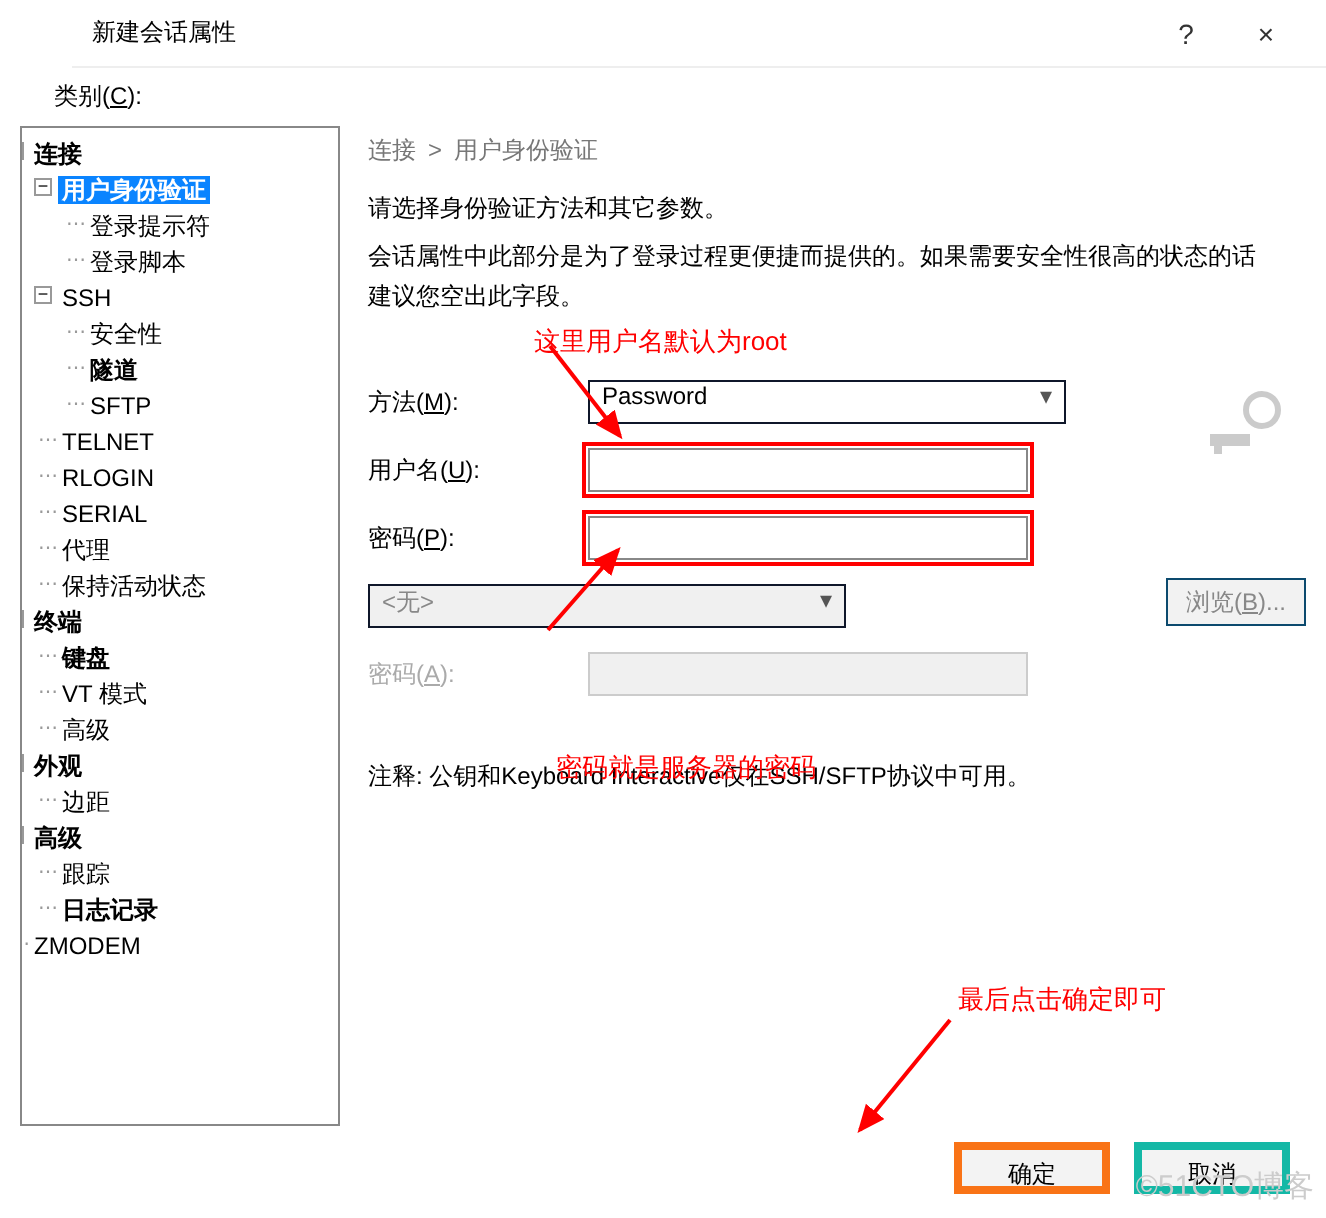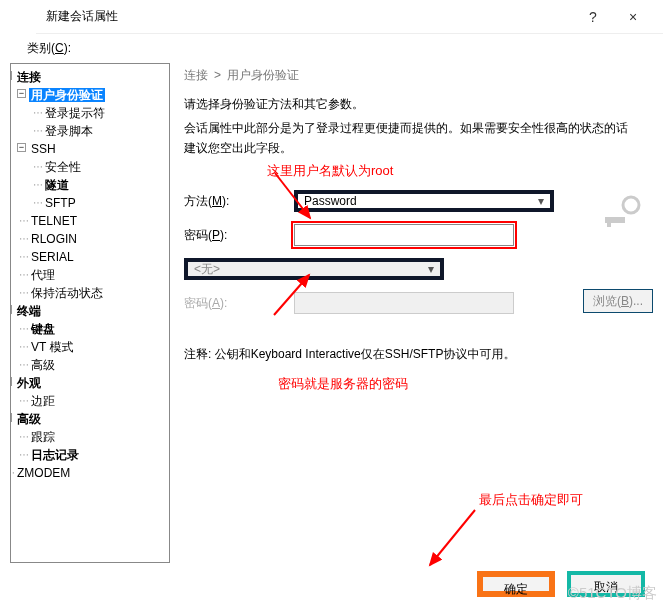--- a/index.html
+++ b/index.html
@@ -21,31 +21,31 @@
 .tree .selected { background: #0a84ff; color: #fff; }
 .content { flex: 1; padding: 0 14px; position: relative; }
 .breadcrumb { color: #777; padding: 4px 0 10px; }
 .bc-sep { margin: 0 6px; }
 .desc { color: #000; line-height: 20px; margin-bottom: 4px; }
 .ann-red { color: #f00; font-size: 13px; font-weight: 500; }
 .ann1 { margin-left: 83px; margin-bottom: 8px; }
 .form-row { display: flex; align-items: center; margin-bottom: 8px; height: 26px; }
 .form-label { width: 110px; color: #000; }
 .form-label.disabled { color: #aaa; }
-.combo { width: 260px; height: 22px; border: 4px solid #0f172a; background: #fff; padding: 0 20px 0 6px; position: relative; display: flex; align-items: center; }
+.combo { width: 239px; height: 22px; border: 1px solid #0f172a; background: #fff; padding: 0 20px 0 6px; position: relative; display: flex; align-items: flex-start; }
 .combo.disabled { background: #f0f0f0; color: #888; }
 .combo::after { content: "▾"; position: absolute; right: 6px; color: #555; }
 .text-input { width: 220px; height: 22px; border: 1px solid #888; background: #fff; padding: 0 4px; }
 .red-box { outline: 2px solid #f00; outline-offset: 1px; }
 .key-icon { position: absolute; right: 10px; top: 130px; width: 40px; height: 36px; opacity: 0.2; }
 .browse-btn { position: absolute; right: 0px; top: 226px; width: 70px; height: 24px; border: 1px solid #0c4a6e; background: #f2f2f2; color: #888; text-align: center; line-height: 22px; cursor: default; }
 .note { margin-top: 30px; color: #000; }
 .footer { position: absolute; right: 18px; bottom: 12px; display: flex; gap: 12px; }
 .btn { width: 78px; height: 26px; border: 4px solid #14b8a6; background: #f3f3f3; text-align: center; line-height: 24px; cursor: pointer; }
-.btn.primary { border: 6px solid #f97316; }
+.btn.primary { border: 4px solid #f97316; }
 .ann2 { position: absolute; left: 278px; top: 375px; }
 .ann3 { position: absolute; right: 80px; bottom: 100px; }
 .watermark { position: absolute; right: 6px; bottom: 6px; color: #ccc; font-size: 15px; }
 svg.arrow { position: absolute; pointer-events: none; }
 </style>
 </head>
 <body>
 
 <div class="titlebar">
   <div class="titlebar-title">新建会话属性</div>
@@ -112,20 +112,24 @@
     <div class="desc">会话属性中此部分是为了登录过程更便捷而提供的。如果需要安全性很高的状态的话建议您空出此字段。</div>
     <div class="ann-red ann1">这里用户名默认为root</div>
 
     <div class="form-row">
       <div class="form-label"><span>方法(</span><span class="underline">M</span><span>):</span></div>
       <div class="combo">
           <span>Password</span>
         </div>
     </div>
     <div class="form-row">
+      <div class="form-label"><span>用户名(</span><span class="underline">U</span><span>):</span></div>
+      <input class="text-input red-box" type="text" value="" style="">
+    </div>
+    <div class="form-row">
       <div class="form-label"><span>密码(</span><span class="underline">P</span><span>):</span></div>
       <input class="text-input red-box" type="password" value="" style="">
     </div>
     <div class="form-row">
       <div class="combo disabled">
           <span>&lt;无&gt;</span>
         </div>
     </div>
     <div class="form-row">
       <div class="form-label disabled"><span>密码(</span><span class="underline">A</span><span>):</span></div>

